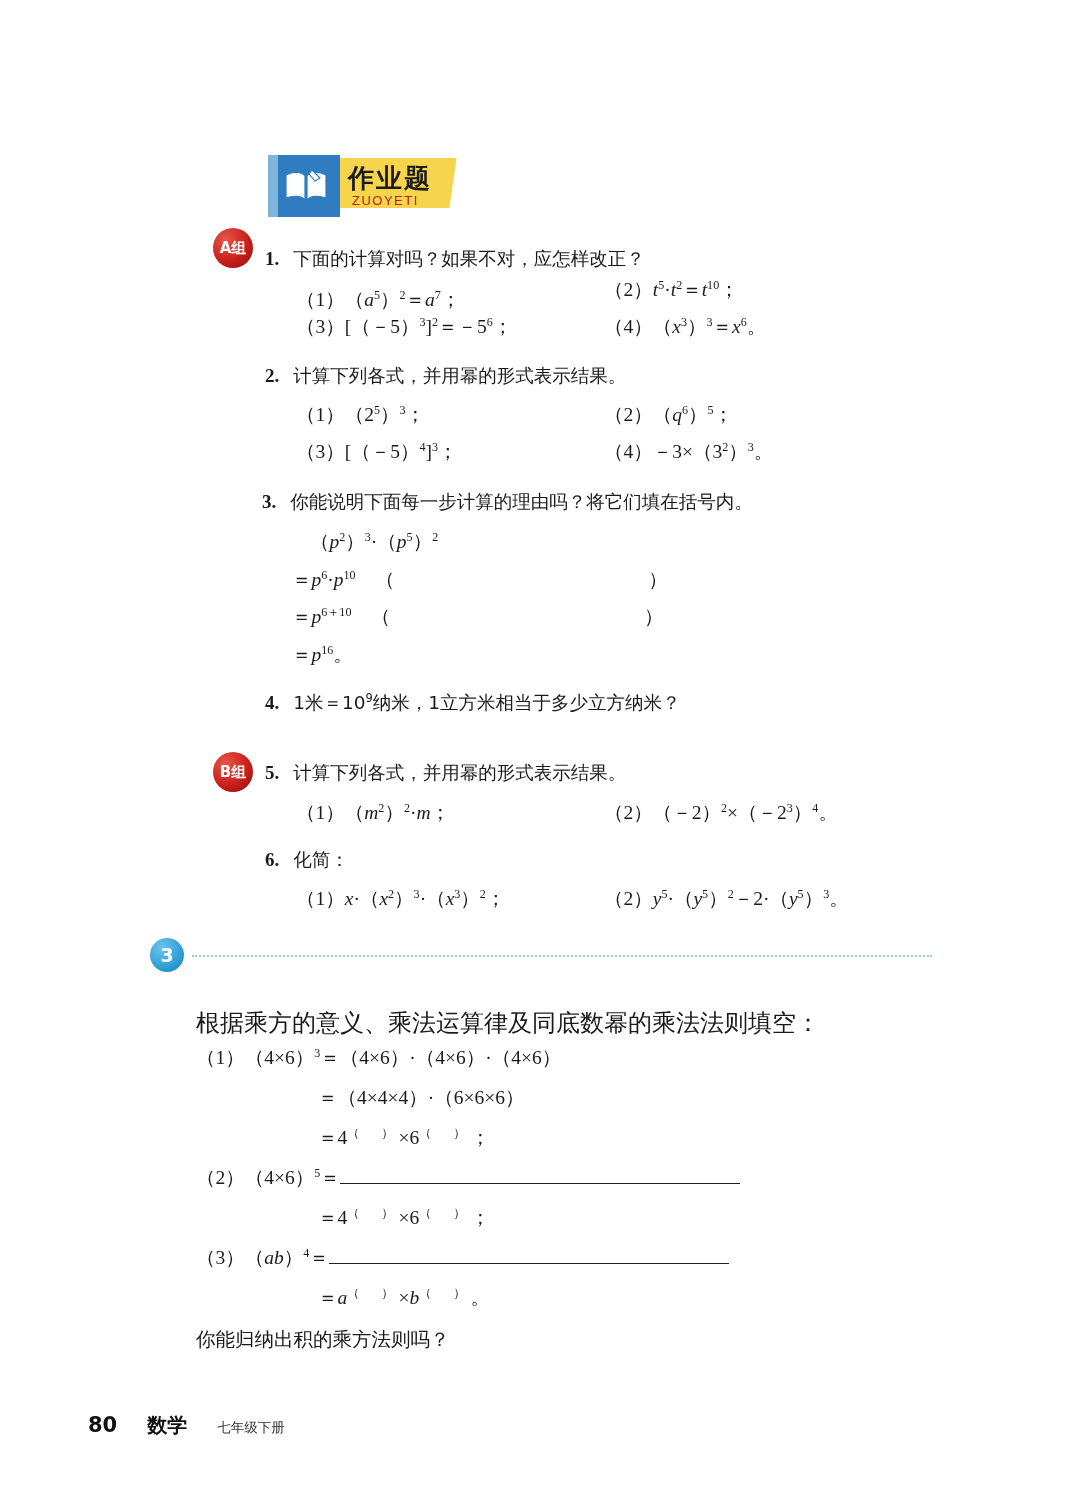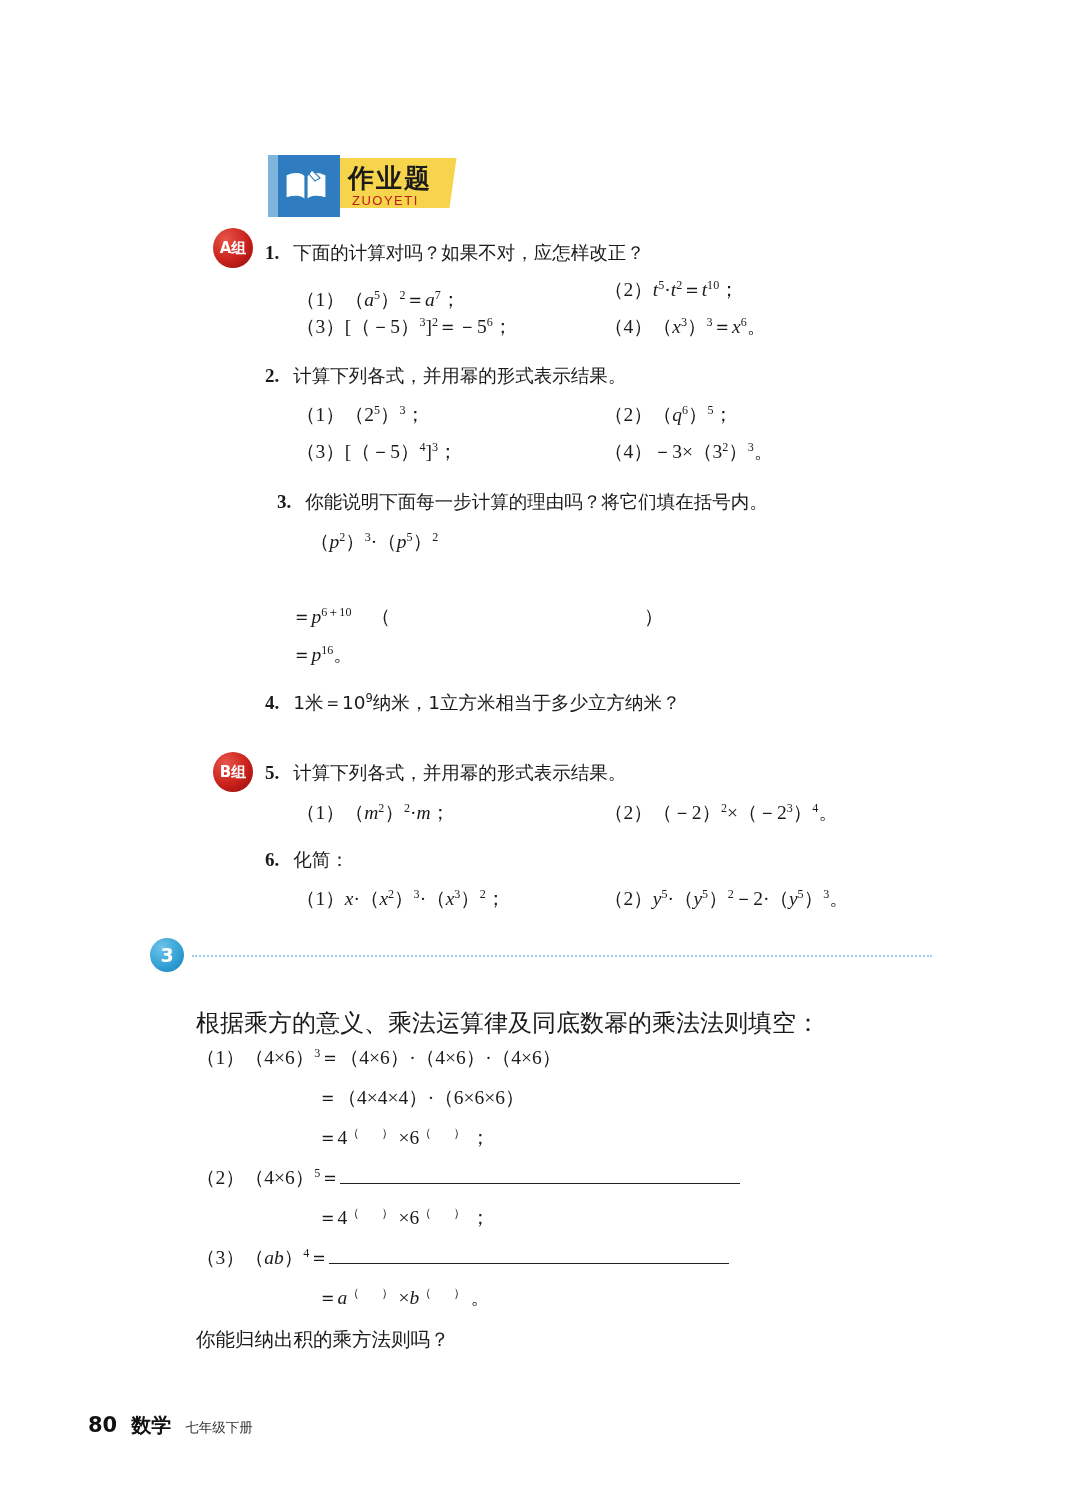--- a/index.html
+++ b/index.html
@@ -192,21 +192,21 @@
     letter-spacing: 5px;
   }
 
   
   .footer {
     position: absolute;
     left: 88px;
     top: 1412px;
     display: flex;
     align-items: baseline;
-    gap: 14px;
+    gap: 30px;
   }
   .footer-page {
     font-family: "DejaVu Sans", sans-serif;
     font-weight: bold;
     font-size: 21px;
     color: #111;
   }
   .footer-sub {
     font-family: "DejaVu Sans", sans-serif;
     font-weight: bold;
@@ -240,43 +240,44 @@
     </svg>
     <div class="banner-title">作业题</div>
     <div class="banner-sub">ZUOYETI</div>
   </div>
 
   <div class="group-badge" style="left:190px; top:228px;">
     <div class="badge-arrow"></div>
     <div class="badge-circle">A组</div>
   </div>
 
-  <div class="q" style="left:265px; top:238px;">
+  <div class="q" style="left:265px; top:244px;">
     <span class="qnum">1.</span>
     <span class="cn" style="margin-left:9px;">下面的计算对吗？如果不对，应怎样改正？</span>
   </div>
   <div class="q" style="left:296px; top:285px;">（1）（<i class="mi">a</i><sup>5</sup>）<sup>2</sup>＝<i class="mi">a</i><sup>7</sup>；</div>
   <div class="q" style="left:604px; top:275px;">（2）<i class="mi">t</i><sup>5</sup>·<i class="mi">t</i><sup>2</sup>＝<i class="mi">t</i><sup>10</sup>；</div>
   <div class="q" style="left:296px; top:312px;">（3）[（－5）<sup>3</sup>]<sup>2</sup>＝－5<sup>6</sup>；</div>
   <div class="q" style="left:604px; top:312px;">（4）（<i class="mi">x</i><sup>3</sup>）<sup>3</sup>＝<i class="mi">x</i><sup>6</sup>。</div>
 
   <div class="q" style="left:265px; top:361px;">
     <span class="qnum">2.</span>
     <span class="cn" style="margin-left:9px;">计算下列各式，并用幂的形式表示结果。</span>
   </div>
   <div class="q" style="left:296px; top:400px;">（1）（2<sup>5</sup>）<sup>3</sup>；</div>
   <div class="q" style="left:604px; top:400px;">（2）（<i class="mi">q</i><sup>6</sup>）<sup>5</sup>；</div>
   <div class="q" style="left:296px; top:437px;">（3）[（－5）<sup>4</sup>]<sup>3</sup>；</div>
   <div class="q" style="left:604px; top:437px;">（4）－3×（3<sup>2</sup>）<sup>3</sup>。</div>
 
-  <div class="q" style="left:277px; top:487px;">
+  <div class="q" style="left:262px; top:487px;">
     <span class="qnum">3.</span>
     <span class="cn" style="margin-left:9px;">你能说明下面每一步计算的理由吗？将它们填在括号内。</span>
   </div>
   <div class="q" style="left:310px; top:527px;">（<i class="mi">p</i><sup>2</sup>）<sup>3</sup>·（<i class="mi">p</i><sup>5</sup>）<sup>2</sup></div>
+  <div class="q" style="left:292px; top:565px;">＝<i class="mi">p</i><sup>6</sup>·<i class="mi">p</i><sup>10</sup>　（　　　　　　　　　　　　　）</div>
   <div class="q" style="left:292px; top:602px;">＝<i class="mi">p</i><sup>6＋10</sup>　（　　　　　　　　　　　　　）</div>
   <div class="q" style="left:292px; top:640px;">＝<i class="mi">p</i><sup>16</sup>。</div>
 
   <div class="q" style="left:265px; top:688px;">
     <span class="qnum">4.</span>
     <span class="cn" style="margin-left:9px;">1米＝10<sup>9</sup>纳米，1立方米相当于多少立方纳米？</span>
   </div>
 
   <div class="group-badge" style="left:190px; top:752px;">
     <div class="badge-arrow"></div>

